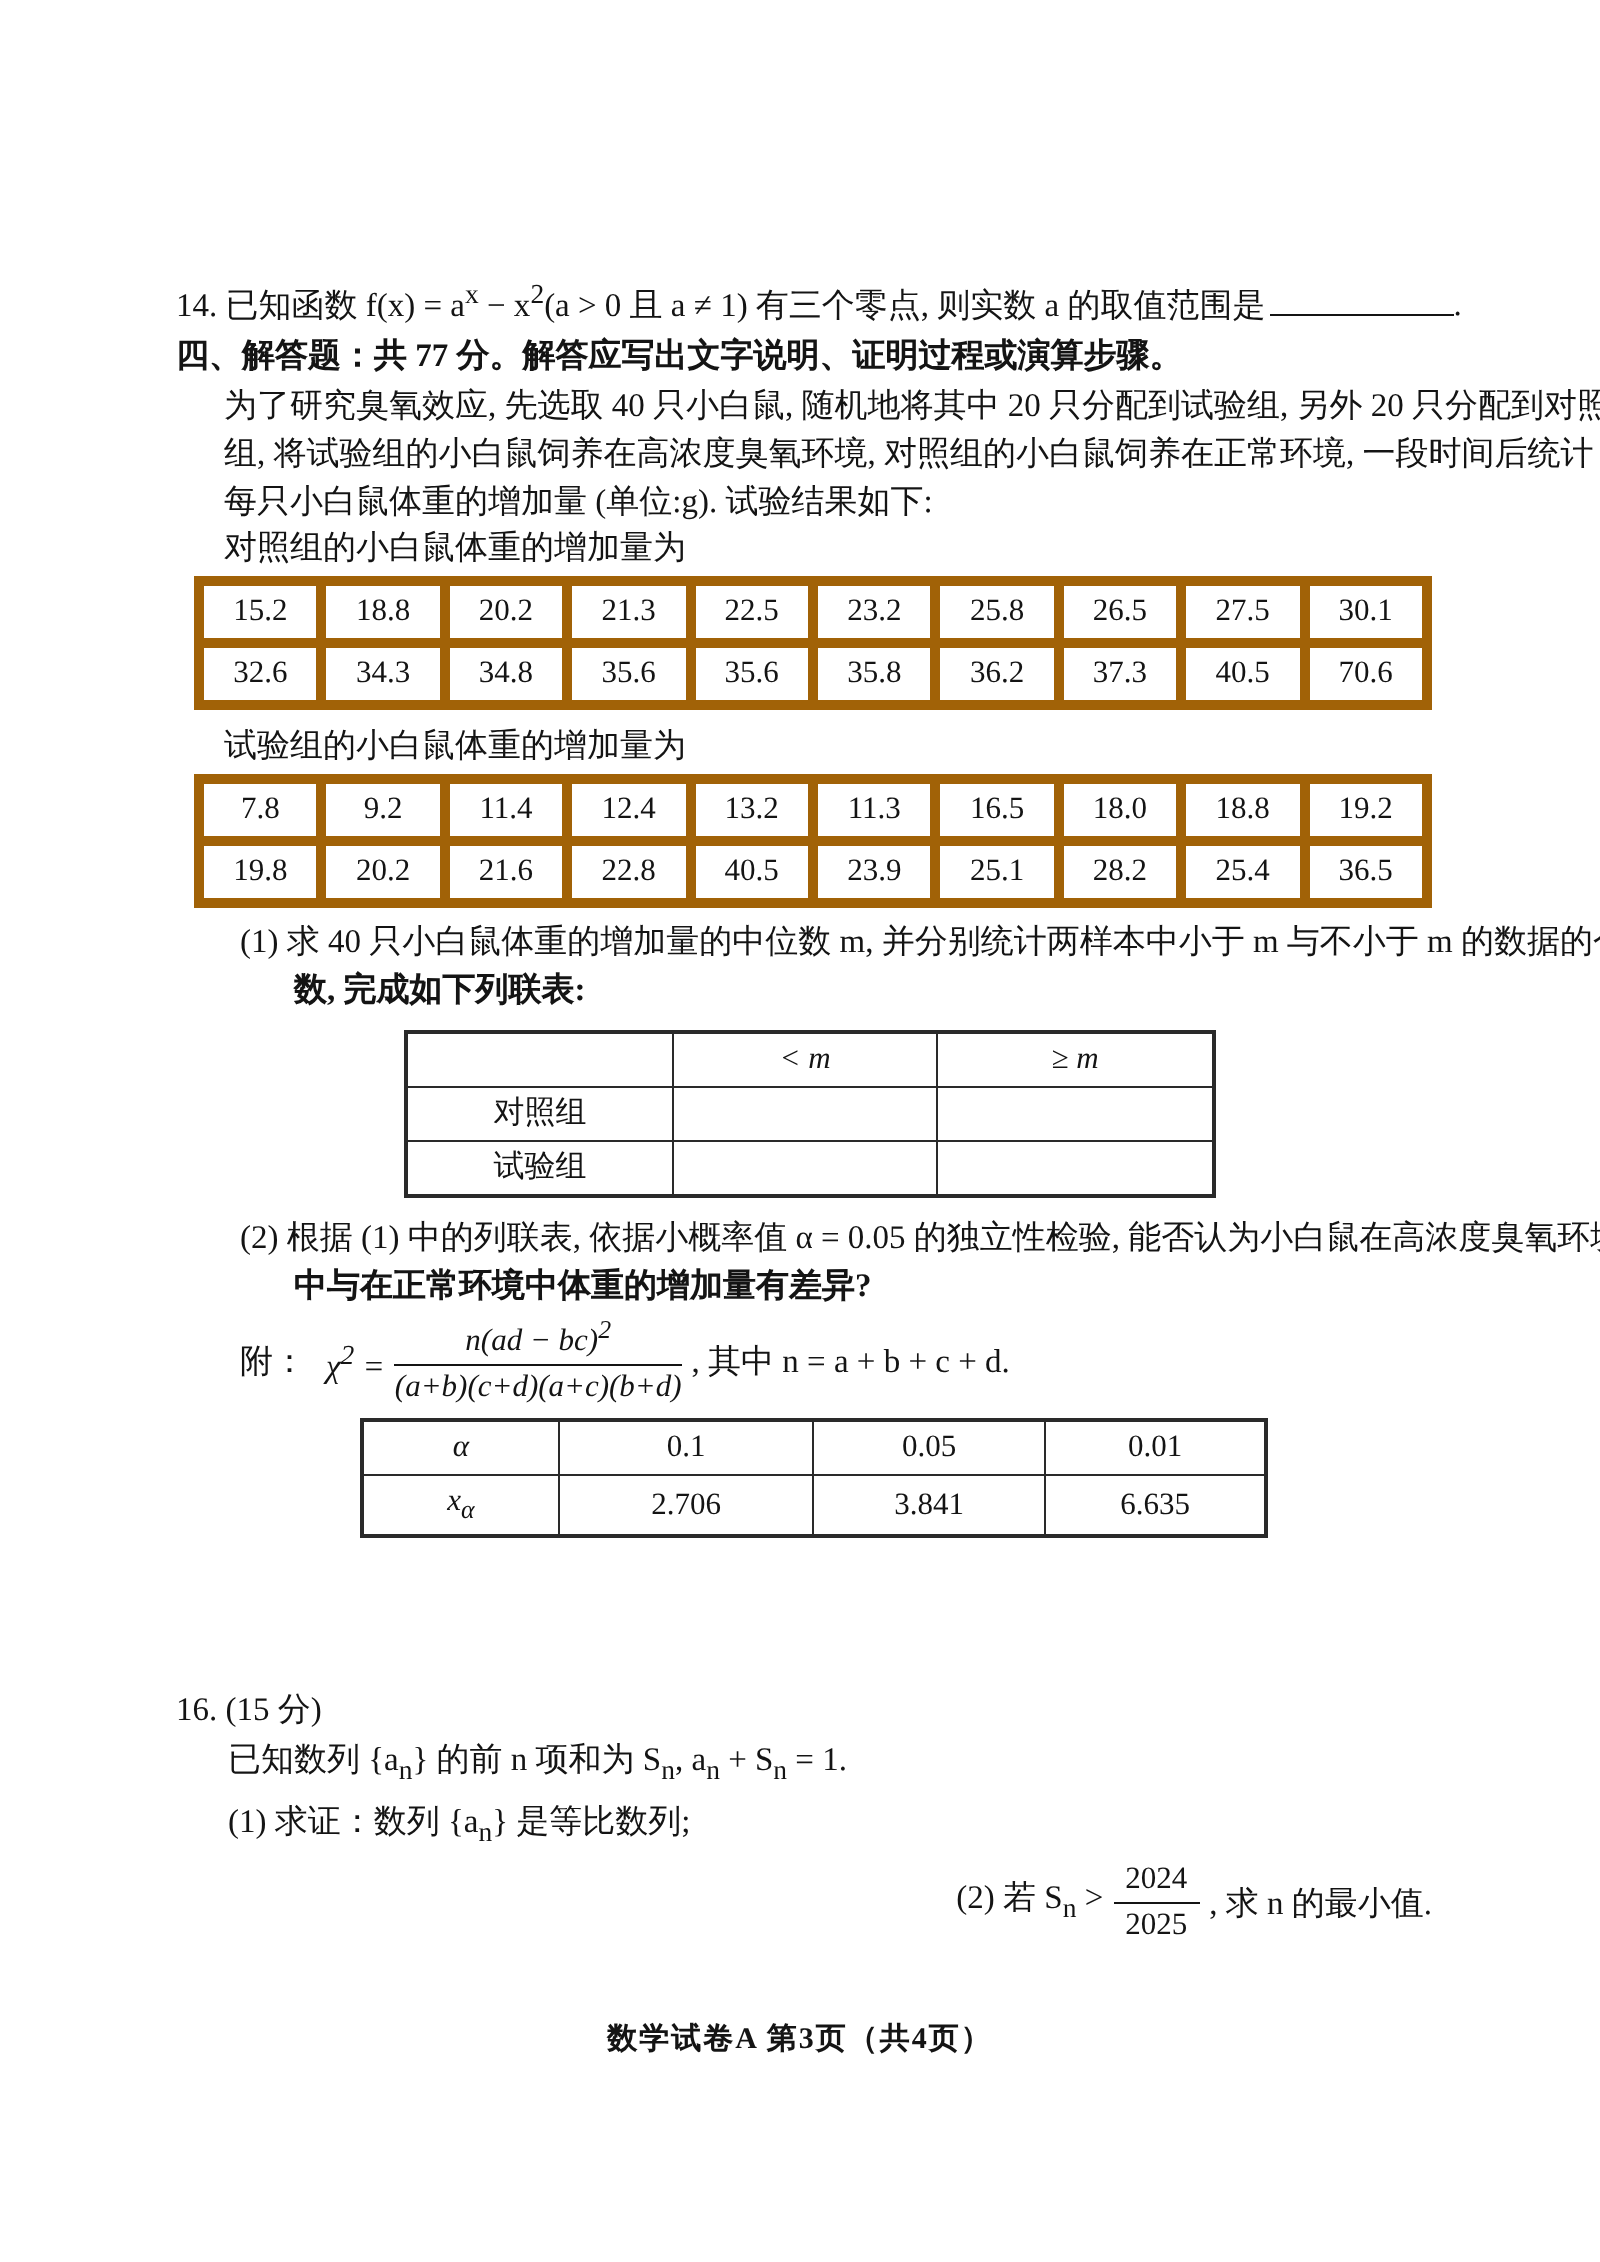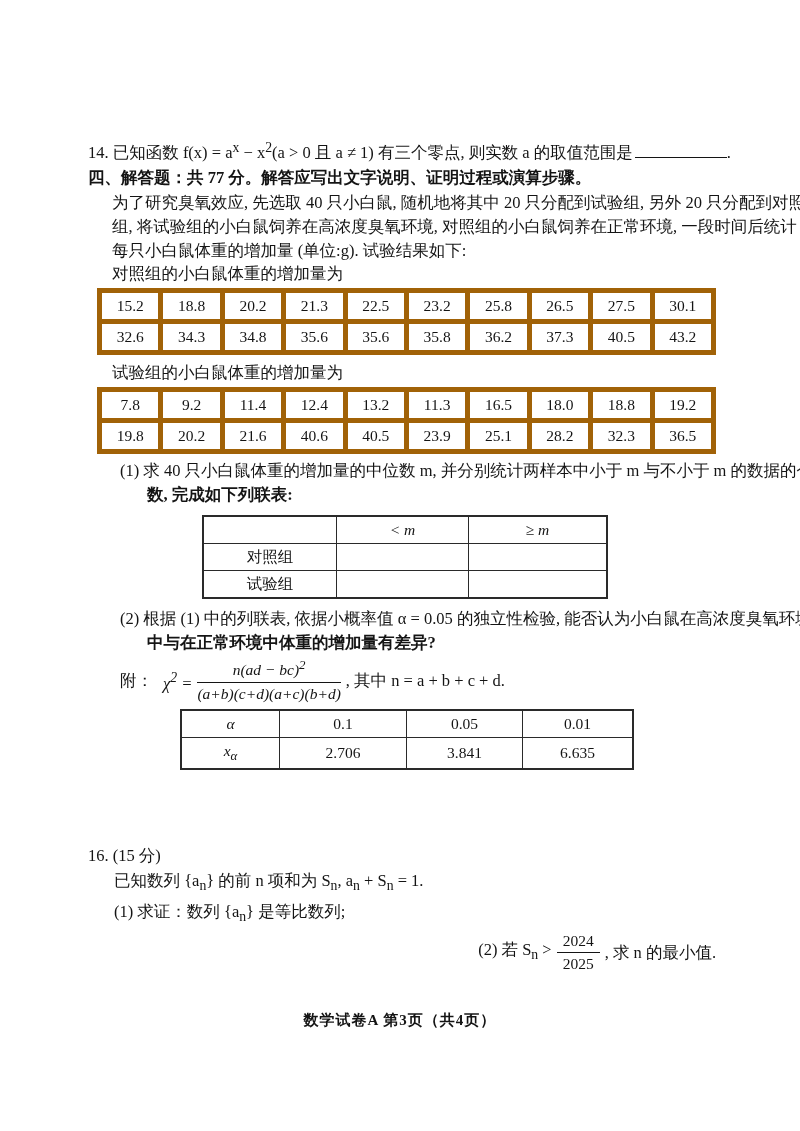--- a/index.html
+++ b/index.html
@@ -92,21 +92,21 @@
             <tr>
               <td>32.6</td>
               <td>34.3</td>
               <td>34.8</td>
               <td>35.6</td>
               <td>35.6</td>
               <td>35.8</td>
               <td>36.2</td>
               <td>37.3</td>
               <td>40.5</td>
-              <td>43.2</td>
+              <td>70.6</td>
             </tr>
           </tbody>
       </table>
 
       <div class="sub-label line" style="margin-top:8px;">试验组的小白鼠体重的增加量为</div>
       <table class="data-table">
         <tbody>
             <tr>
               <td>7.8</td>
               <td>9.2</td>
@@ -116,26 +116,26 @@
               <td>11.3</td>
               <td>16.5</td>
               <td>18.0</td>
               <td>18.8</td>
               <td>19.2</td>
             </tr>
             <tr>
               <td>19.8</td>
               <td>20.2</td>
               <td>21.6</td>
-              <td>40.6</td>
+              <td>22.8</td>
               <td>40.5</td>
               <td>23.9</td>
               <td>25.1</td>
               <td>28.2</td>
-              <td>32.3</td>
+              <td>25.4</td>
               <td>36.5</td>
             </tr>
           </tbody>
       </table>
 
       <div class="item">
         <div class="l1 line">(1) 求 40 只小白鼠体重的增加量的中位数 m, 并分别统计两样本中小于 m 与不小于 m 的数据的个</div>
         <div class="l2 line">数, 完成如下列联表:</div>
       </div>
 

